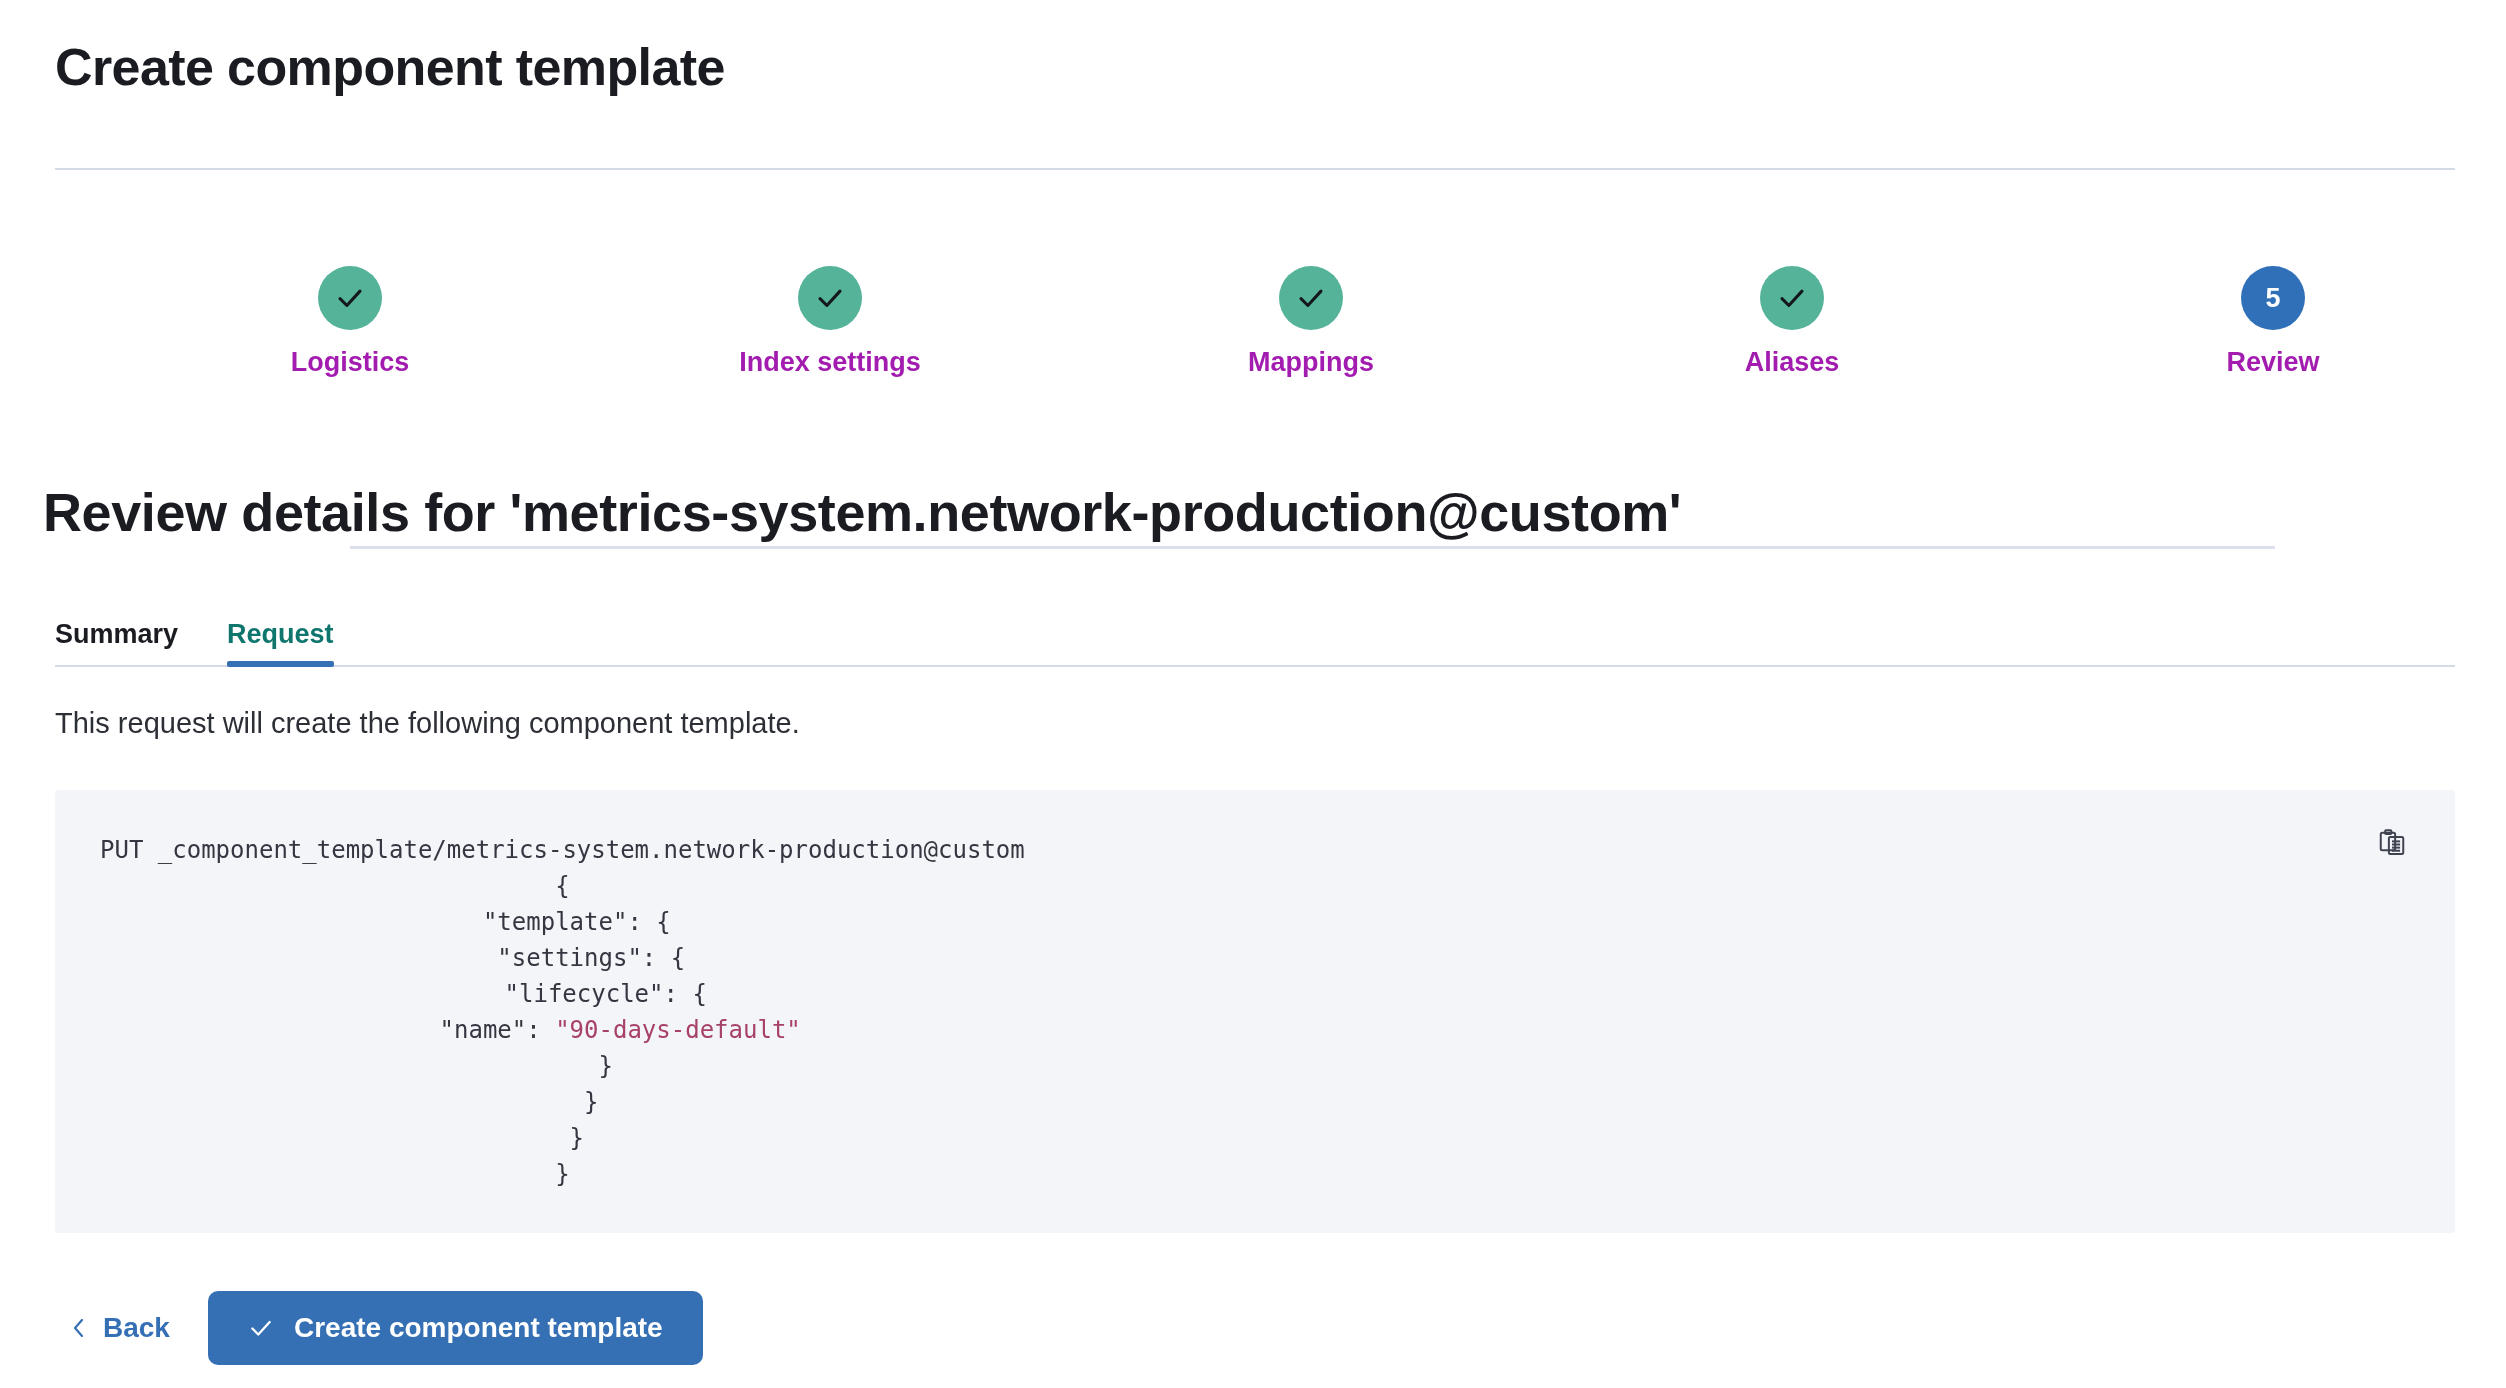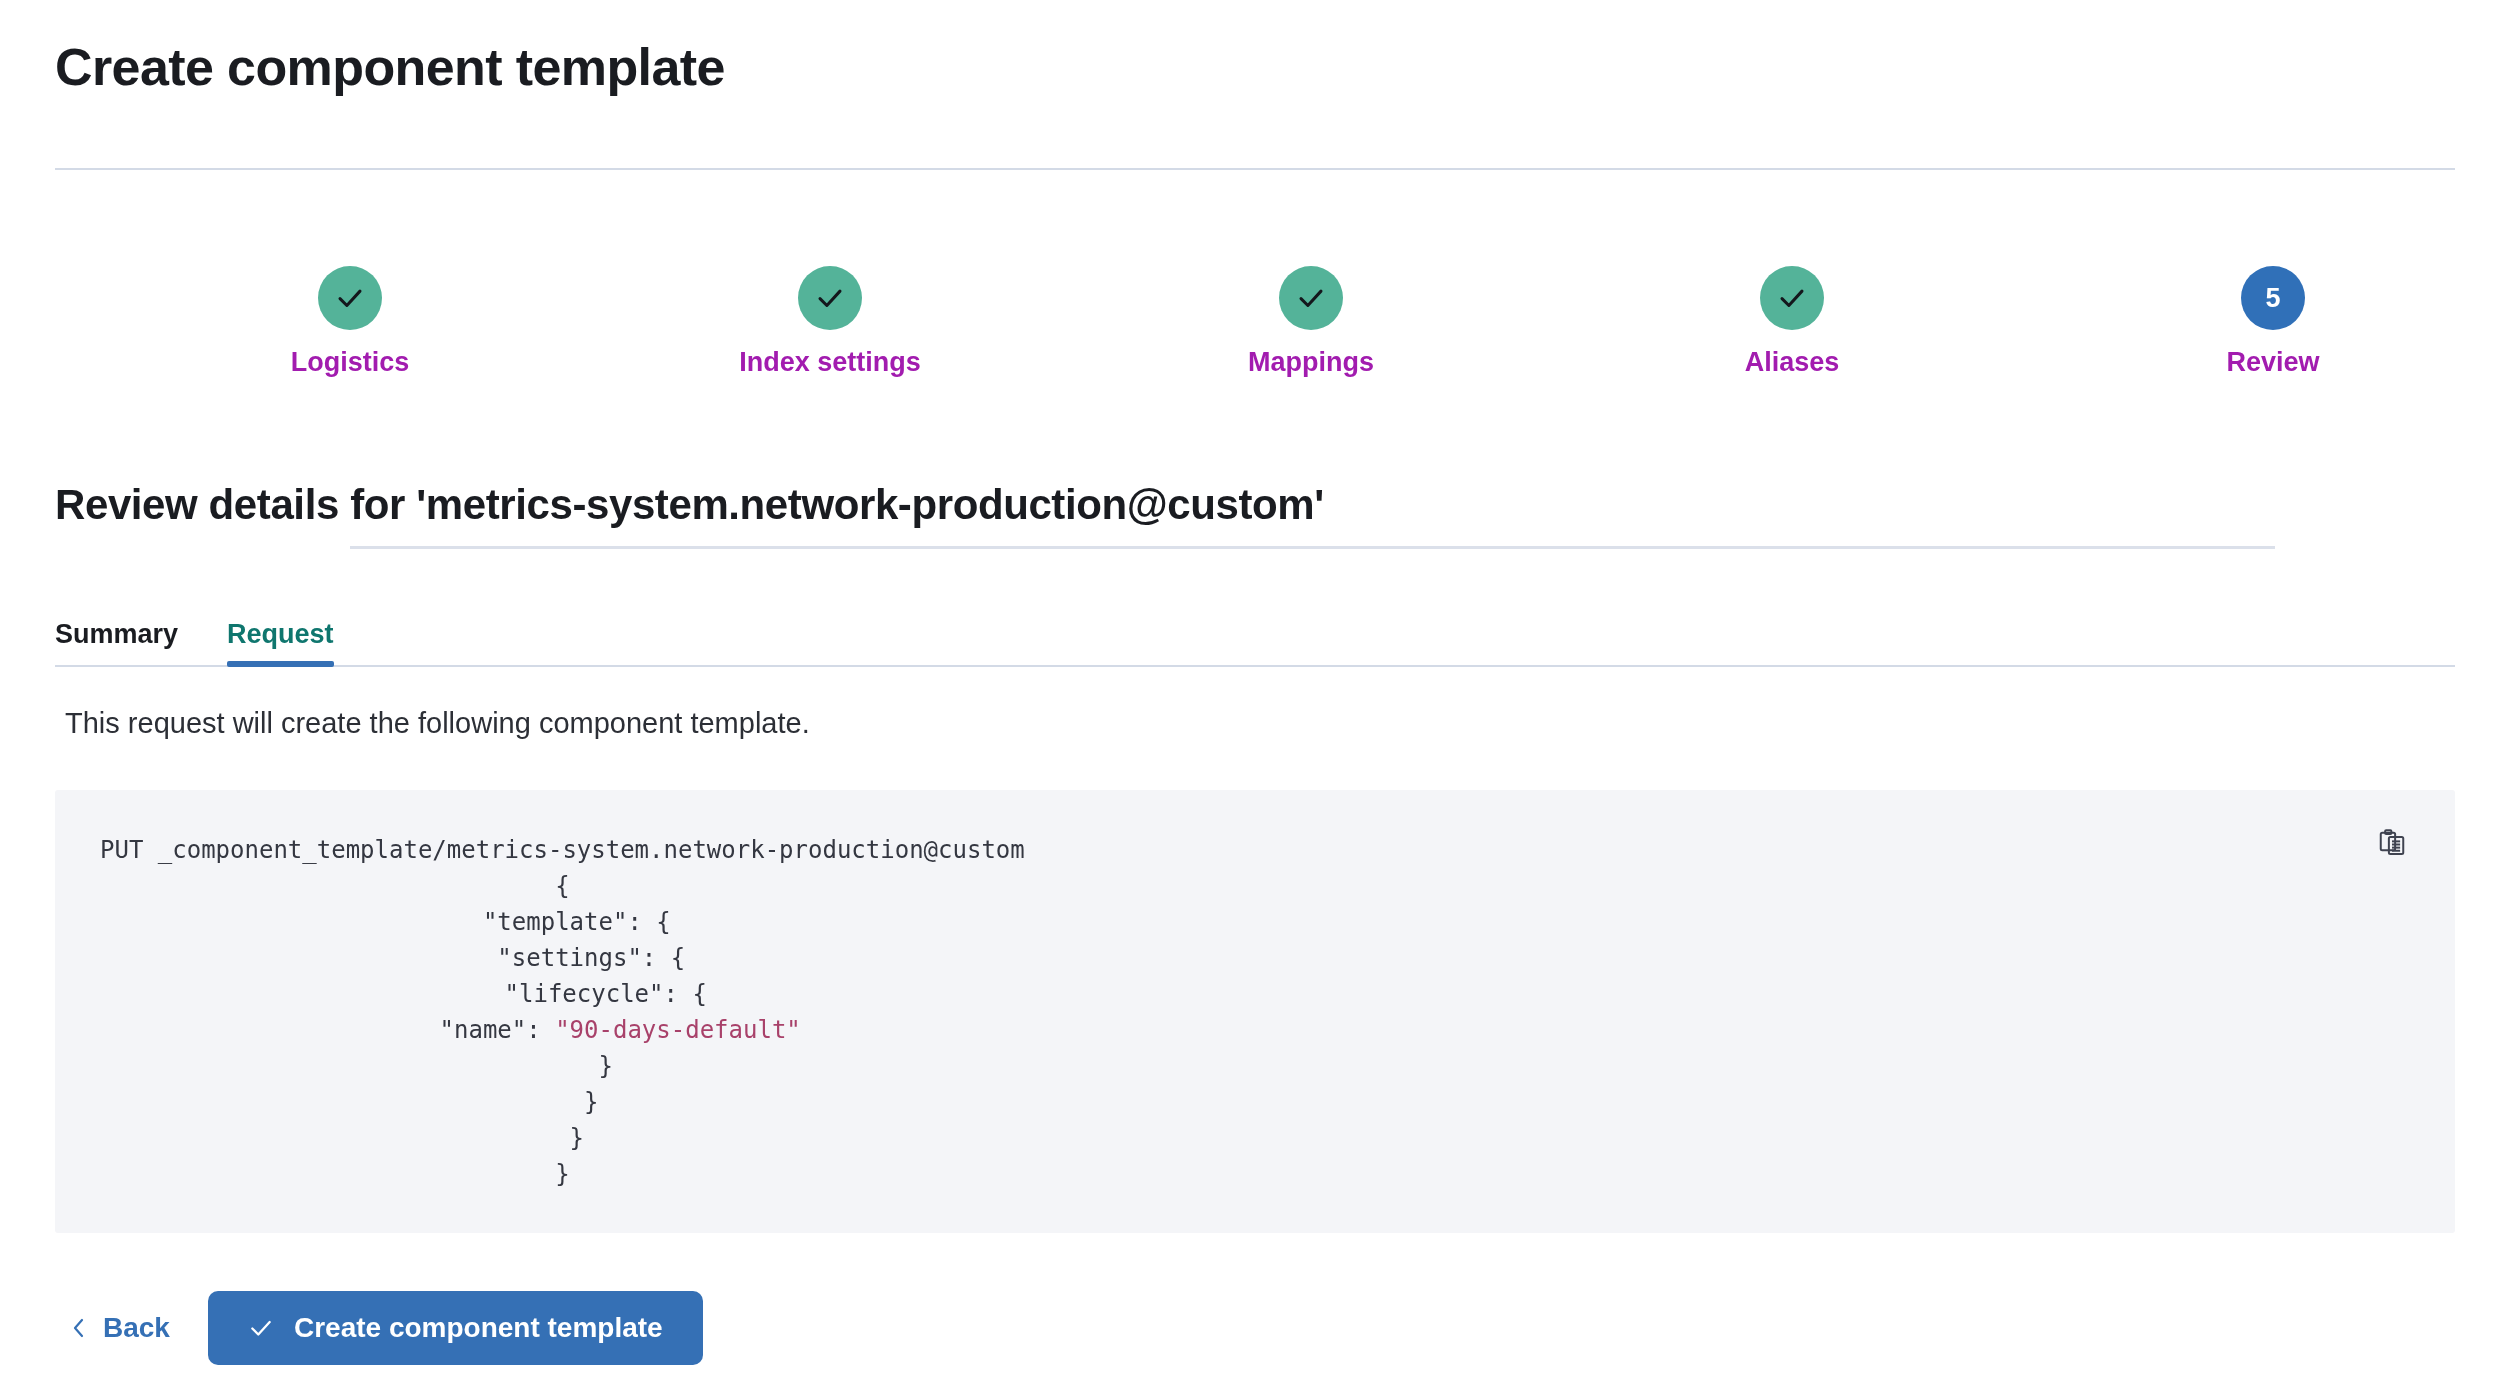--- a/index.html
+++ b/index.html
@@ -98,23 +98,23 @@
     font-size: 27px;
     font-weight: 700;
     color: #a21caf;
     line-height: 1.2;
   }
   .step-label.underlined { text-underline-offset: 5px; }
 
   
   .section-heading {
     position: absolute;
-    left: 55px;
+    left: 43px;
     top: 480px;
-    font-size: 42px;
+    font-size: 54px;
     font-weight: 700;
     letter-spacing: -0.4px;
     color: #1a1c21;
     line-height: 1.2;
     white-space: nowrap;
   }
 
   
   .tabs {
     position: absolute;
@@ -157,21 +157,21 @@
     right: 0;
     bottom: 0;
     height: 6px;
     background: #3570b5;
     border-radius: 2px;
   }
 
   
   .request-desc {
     position: absolute;
-    left: 65px;
+    left: 55px;
     top: 703px;
     font-size: 29px;
     color: #2c2f36;
     line-height: 1.4;
   }
 
   
   .code-panel {
     position: absolute;
     left: 55px;

